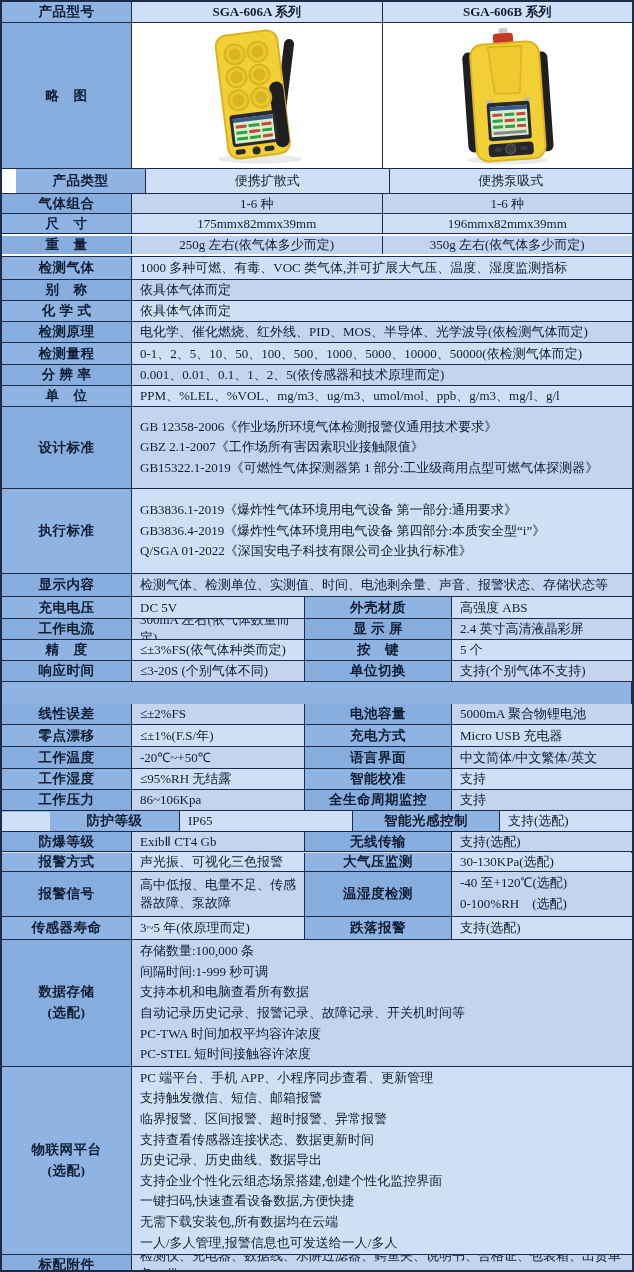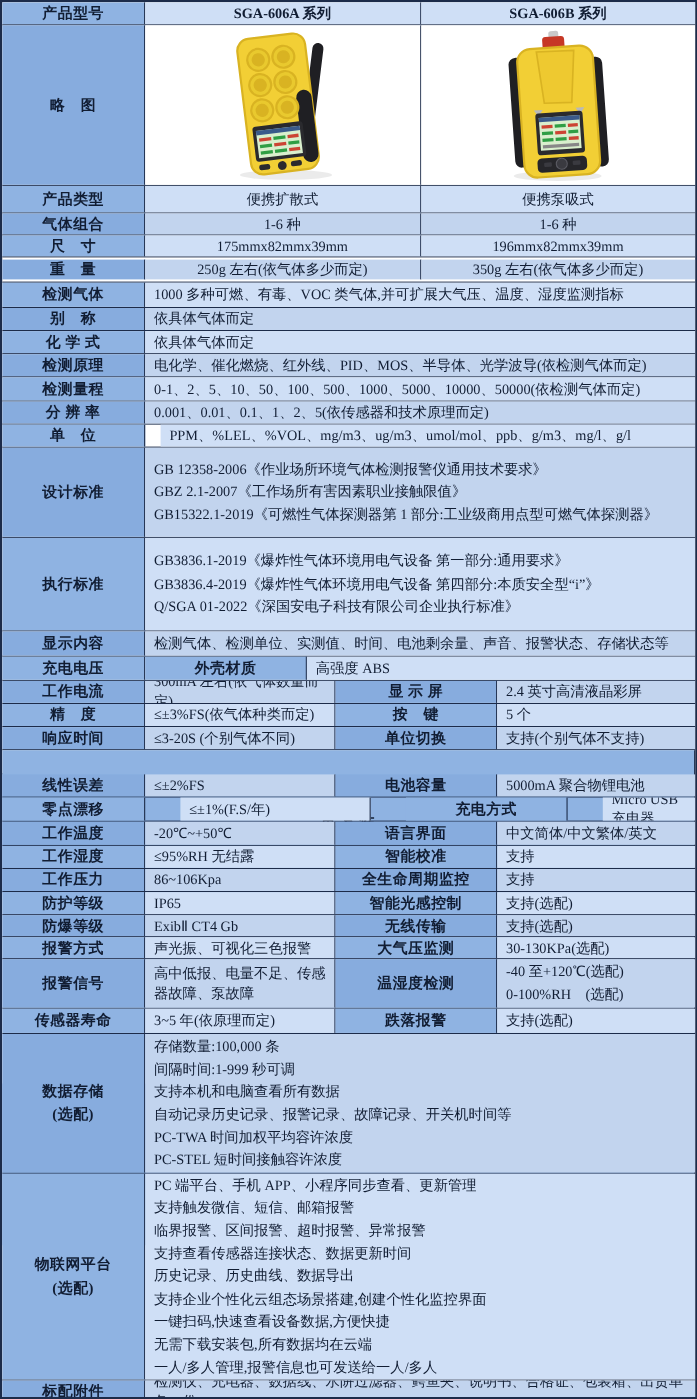--- a/index.html
+++ b/index.html
@@ -125,21 +125,21 @@
         <rect x="50" y="105" width="33" height="3" fill="#888"></rect>
       </g>
       <rect x="44" y="117" width="45" height="13" rx="4" fill="#26262a"></rect>
       <circle cx="66" cy="123" r="5" fill="#3a3a40" stroke="#5a5a62"></circle>
       <rect x="50" y="121" width="7" height="4" rx="1" fill="#3a3a40"></rect>
       <rect x="76" y="121" width="7" height="4" rx="1" fill="#3a3a40"></rect>
     </g>
   </svg>
 </div>
     </div>
-    <div class="row type-split" style="height: 25px;">
+    <div class="row type-split" style="height: 25px; padding-left: 14px;">
       <div class="cell label w-label">产品类型</div>
       <div class="cell val center w-half">便携扩散式</div>
       <div class="cell val center w-half">便携泵吸式</div>
     </div>
     <div class="row alt type-split" style="height: 20px;">
       <div class="cell label w-label">气体组合</div>
       <div class="cell val center w-half">1-6 种</div>
       <div class="cell val center w-half">1-6 种</div>
     </div>
     <div class="row type-split" style="height: 20px;">
@@ -169,21 +169,21 @@
       <div class="cell val left w-full" style="flex: 1 1 0px;">电化学、催化燃烧、红外线、PID、MOS、半导体、光学波导(依检测气体而定)</div>
     </div>
     <div class="row type-full" style="height: 22px;">
       <div class="cell label w-label">检测量程</div>
       <div class="cell val left w-full" style="flex: 1 1 0px;">0-1、2、5、10、50、100、500、1000、5000、10000、50000(依检测气体而定)</div>
     </div>
     <div class="row alt type-full" style="height: 21px;">
       <div class="cell label w-label">分 辨 率</div>
       <div class="cell val left w-full" style="flex: 1 1 0px;">0.001、0.01、0.1、1、2、5(依传感器和技术原理而定)</div>
     </div>
-    <div class="row type-full" style="height: 21px; gap: 14px;">
+    <div class="row type-full" style="height: 21px;">
       <div class="cell label w-label">单　位</div>
       <div class="cell val left w-full" style="flex: 1 1 0px;">PPM、%LEL、%VOL、mg/m3、ug/m3、umol/mol、ppb、g/m3、mg/l、g/l</div>
     </div>
     <div class="row alt type-full" style="height: 82px;">
       <div class="cell label w-label">设计标准</div>
       <div class="cell val left w-full" style="flex: 1 1 0px;">
         <div class="line">GB 12358-2006《作业场所环境气体检测报警仪通用技术要求》</div>
         <div class="line">GBZ 2.1-2007《工作场所有害因素职业接触限值》</div>
         <div class="line">GB15322.1-2019《可燃性气体探测器第 1 部分:工业级商用点型可燃气体探测器》</div>
       </div>
@@ -195,20 +195,21 @@
         <div class="line">GB3836.4-2019《爆炸性气体环境用电气设备 第四部分:本质安全型“i”》</div>
         <div class="line">Q/SGA 01-2022《深国安电子科技有限公司企业执行标准》</div>
       </div>
     </div>
     <div class="row alt type-full" style="height: 23px;">
       <div class="cell label w-label">显示内容</div>
       <div class="cell val left w-full" style="flex: 1 1 0px;">检测气体、检测单位、实测值、时间、电池剩余量、声音、报警状态、存储状态等</div>
     </div>
     <div class="row type-quad" style="height: 22px;">
       <div class="cell label w-label">充电电压</div>
+      <div class="cell val left w-q2 wrap">DC 5V</div>
       <div class="cell label w-q3">外壳材质</div>
       <div class="cell val left w-q4">高强度 ABS</div>
     </div>
     <div class="row alt type-quad" style="height: 21px;">
       <div class="cell label w-label">工作电流</div>
       <div class="cell val left w-q2 wrap">300mA 左右(依气体数量而定)</div>
       <div class="cell label w-q3">显 示 屏</div>
       <div class="cell val left w-q4">2.4 英寸高清液晶彩屏</div>
     </div>
     <div class="row type-quad" style="height: 21px;">
@@ -228,21 +229,21 @@
       <div class="cell val left w-q2 wrap">≤±2%FS</div>
       <div class="cell label w-q3">泵 流 速</div>
       <div class="cell val left w-q4">400-600CC/Min(限泵吸式)</div>
     </div>
     <div class="row alt type-quad" style="height: 21px;">
       <div class="cell label w-label">线性误差</div>
       <div class="cell val left w-q2 wrap">≤±2%FS</div>
       <div class="cell label w-q3">电池容量</div>
       <div class="cell val left w-q4">5000mA 聚合物锂电池</div>
     </div>
-    <div class="row type-quad" style="height: 22px; gap: 32px;">
+    <div class="row type-quad" style="height: 22px;">
       <div class="cell label w-label">零点漂移</div>
       <div class="cell val left w-q2 wrap">≤±1%(F.S/年)</div>
       <div class="cell label w-q3">充电方式</div>
       <div class="cell val left w-q4">Micro USB 充电器</div>
     </div>
     <div class="row alt type-quad" style="height: 22px;">
       <div class="cell label w-label">工作温度</div>
       <div class="cell val left w-q2 wrap">-20℃~+50℃</div>
       <div class="cell label w-q3">语言界面</div>
       <div class="cell val left w-q4">中文简体/中文繁体/英文</div>
@@ -252,33 +253,33 @@
       <div class="cell val left w-q2 wrap">≤95%RH 无结露</div>
       <div class="cell label w-q3">智能校准</div>
       <div class="cell val left w-q4">支持</div>
     </div>
     <div class="row alt type-quad" style="height: 21px;">
       <div class="cell label w-label">工作压力</div>
       <div class="cell val left w-q2 wrap">86~106Kpa</div>
       <div class="cell label w-q3">全生命周期监控</div>
       <div class="cell val left w-q4">支持</div>
     </div>
-    <div class="row type-quad" style="height: 21px;">
+    <div class="row type-quad" style="height: 21px; padding-left: 48px;">
       <div class="cell label w-label">防护等级</div>
       <div class="cell val left w-q2 wrap">IP65</div>
       <div class="cell label w-q3">智能光感控制</div>
       <div class="cell val left w-q4">支持(选配)</div>
     </div>
     <div class="row alt type-quad" style="height: 20px; justify-content: flex-end;">
       <div class="cell label w-label">防爆等级</div>
       <div class="cell val left w-q2 wrap">ExibⅡ CT4 Gb</div>
       <div class="cell label w-q3">无线传输</div>
       <div class="cell val left w-q4">支持(选配)</div>
     </div>
-    <div class="row type-quad" style="height: 20px;">
+    <div class="row type-quad" style="height: 20px; align-items: flex-end;">
       <div class="cell label w-label">报警方式</div>
       <div class="cell val left w-q2 wrap">声光振、可视化三色报警</div>
       <div class="cell label w-q3">大气压监测</div>
       <div class="cell val left w-q4">30-130KPa(选配)</div>
     </div>
     <div class="row alt type-quad" style="height: 45px;">
       <div class="cell label w-label">报警信号</div>
       <div class="cell val left w-q2 wrap">高中低报、电量不足、传感器故障、泵故障</div>
       <div class="cell label w-q3">温湿度检测</div>
       <div class="cell val left w-q4">

